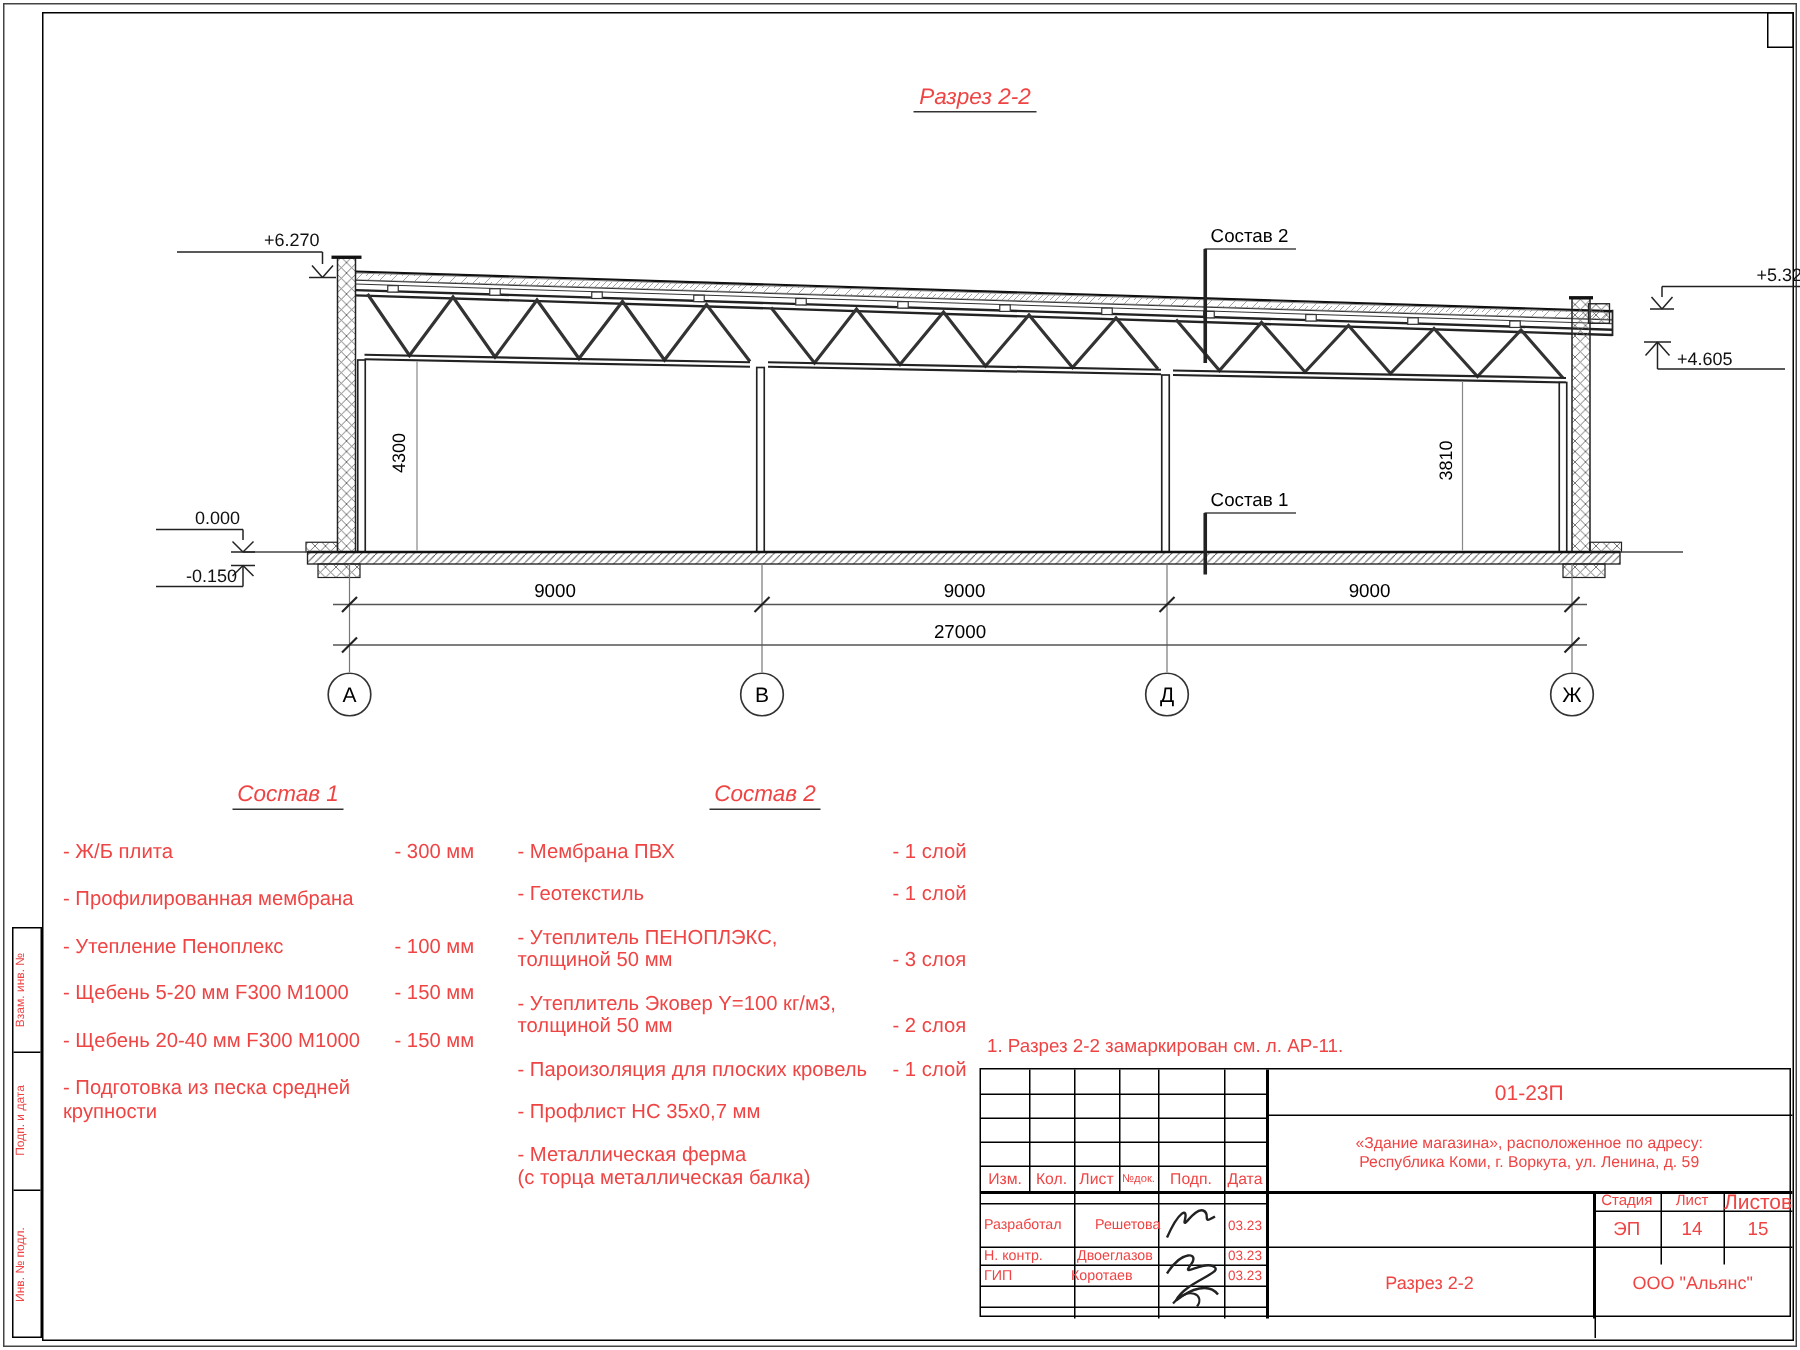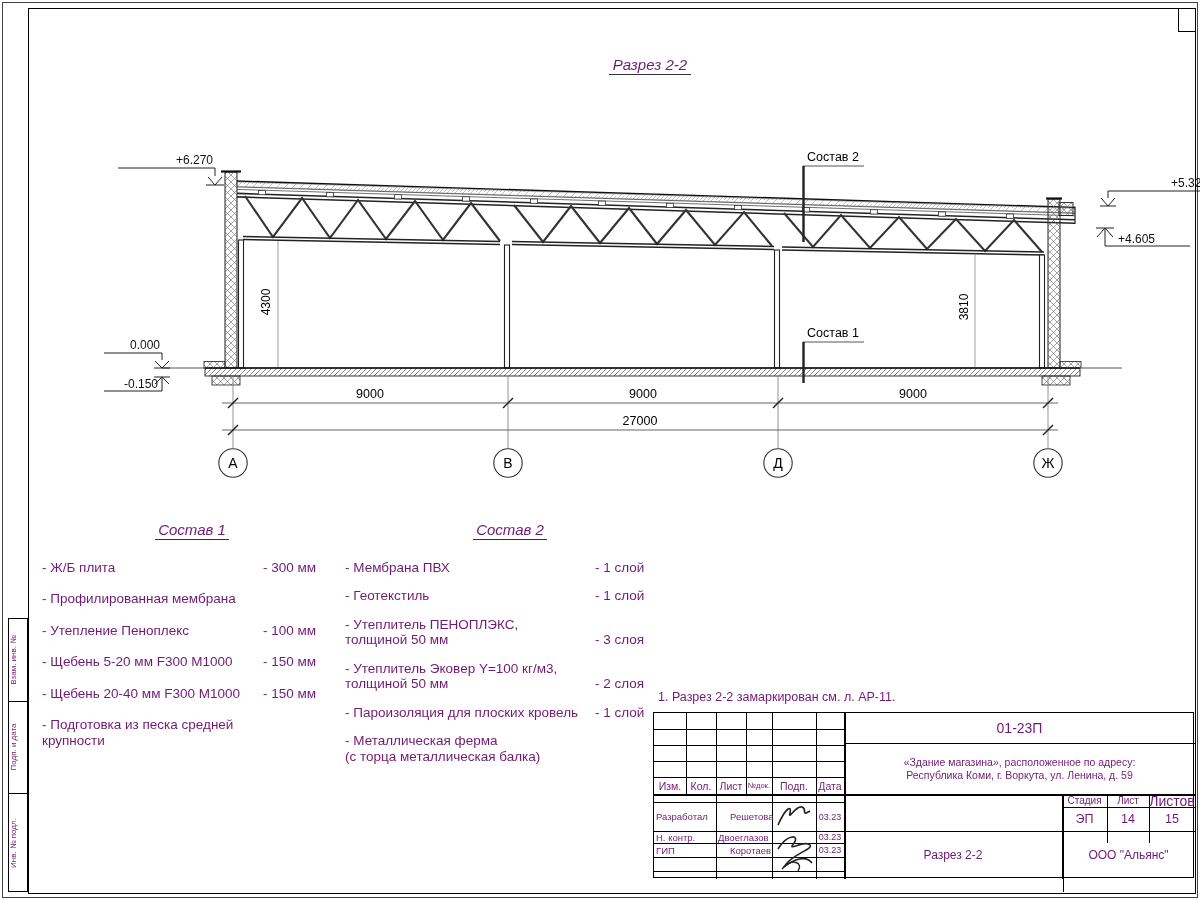--- a/index.html
+++ b/index.html
@@ -1,17 +1,17 @@
 <!DOCTYPE html>
 <html><head>
 <meta charset="utf-8">
 <style>
   html,body{margin:0;padding:0;background:#fff;}
   #sheet{position:relative;width:1200px;height:900px;background:#fff;
-         font-family:"Liberation Sans",sans-serif;color:#701a75;overflow:hidden;}
+         font-family:"Liberation Sans",sans-serif;color:#ef4444;overflow:hidden;}
   .abs{position:absolute;}
   .hl{position:absolute;background:#000;height:1px;}
   .vl{position:absolute;background:#000;width:1px;}
   
   .outer-border{left:2px;top:2px;width:1194px;height:894px;border:1px solid #444;}
   .inner-frame{left:28px;top:8px;width:1166px;height:884px;border:1.6px solid #000;}
   .tr-box{left:1178px;top:8px;width:16px;height:22px;border:1px solid #000;}
   
   .dwg-title{left:400px;top:56px;width:500px;text-align:center;font-size:15px;font-style:italic;}
   .dwg-title span{border-bottom:1px solid #333;padding:0 4px 1px 4px;}
@@ -242,20 +242,21 @@
 
   <div class="comp c2" style="left:345px;top:522px;width:330px;">
     <div class="ct"><span>Состав 2</span></div>
     <div class="ci"><span>- Мембрана ПВХ</span><span class="vl2">- 1 слой</span></div>
     <div class="ci"><span>- Геотекстиль</span><span class="vl2">- 1 слой</span></div>
     <div class="ci"><span>- Утеплитель ПЕНОПЛЭКС,
 толщиной 50 мм</span><span class="vl2">- 3 слоя</span></div>
     <div class="ci"><span>- Утеплитель Эковер Y=100 кг/м3,
 толщиной 50 мм</span><span class="vl2">- 2 слоя</span></div>
     <div class="ci"><span>- Пароизоляция для плоских кровель</span><span class="vl2">- 1 слой</span></div>
+    <div class="ci"><span>- Профлист НС 35х0,7 мм</span><span class="vl2"></span></div>
     <div class="ci"><span>- Металлическая ферма
 (с торца металлическая балка)</span><span class="vl2"></span></div>
   </div>
 
   <div class="abs note">1. Разрез 2-2 замаркирован см. л. АР-11.</div>
 
   <div class="abs" id="tb">
 
     <div class="vl" style="left:32px;top:0;height:81px;"></div>
     <div class="vl" style="left:62px;top:0;height:166px;"></div>
@@ -287,21 +288,21 @@
     <div class="cell" style="left:118px;top:64px;width:44px;height:17px;font-size:10.5px;">Подп.</div>
     <div class="cell" style="left:162px;top:64px;width:28px;height:17px;font-size:10.5px;">Дата</div>
 
     <div class="cell" style="left:2px;top:89px;width:60px;height:29px;font-size:9.5px;justify-content:flex-start;">Разработал</div>
     <div class="cell" style="left:64px;top:89px;width:54px;height:29px;font-size:9.5px;justify-content:flex-start;padding-left:12px;">Решетова</div>
     <div class="cell" style="left:162px;top:89px;width:28px;height:29px;font-size:9px;">03.23</div>
     <div class="cell" style="left:2px;top:118px;width:60px;height:12px;font-size:9.5px;justify-content:flex-start;">Н. контр.</div>
     <div class="cell" style="left:64px;top:118px;width:54px;height:12px;font-size:9.5px;justify-content:flex-start;">Двоеглазов</div>
     <div class="cell" style="left:162px;top:118px;width:28px;height:12px;font-size:9px;">03.23</div>
     <div class="cell" style="left:2px;top:130px;width:60px;height:14px;font-size:9.5px;justify-content:flex-start;">ГИП</div>
-    <div class="cell" style="left:76px;top:130px;width:54px;height:14px;font-size:9.5px;justify-content:flex-start;">Коротаев</div>
+    <div class="cell" style="left:60px;top:130px;width:54px;height:14px;font-size:9.5px;justify-content:flex-start;">Коротаев</div>
     <div class="cell" style="left:162px;top:130px;width:28px;height:14px;font-size:9px;">03.23</div>
 
     <svg class="sig-svg" style="left:118px;top:86px;" width="44" height="32" viewBox="0 0 44 32">
       <path d="M6,26 C14,8 20,6 18,14 C16,22 24,6 30,8 C36,10 28,18 38,12" fill="none" stroke="#222" stroke-width="1.6"></path>
     </svg>
     <svg class="sig-svg" style="left:116px;top:116px;" width="48" height="48" viewBox="0 0 48 48">
       <path d="M8,20 C18,4 30,6 24,14 C16,24 34,10 40,16 C44,20 20,26 14,38 C24,30 36,26 42,34" fill="none" stroke="#222" stroke-width="1.6"></path>
       <path d="M12,40 C22,28 34,34 28,42" fill="none" stroke="#222" stroke-width="1.4"></path>
     </svg>
 

